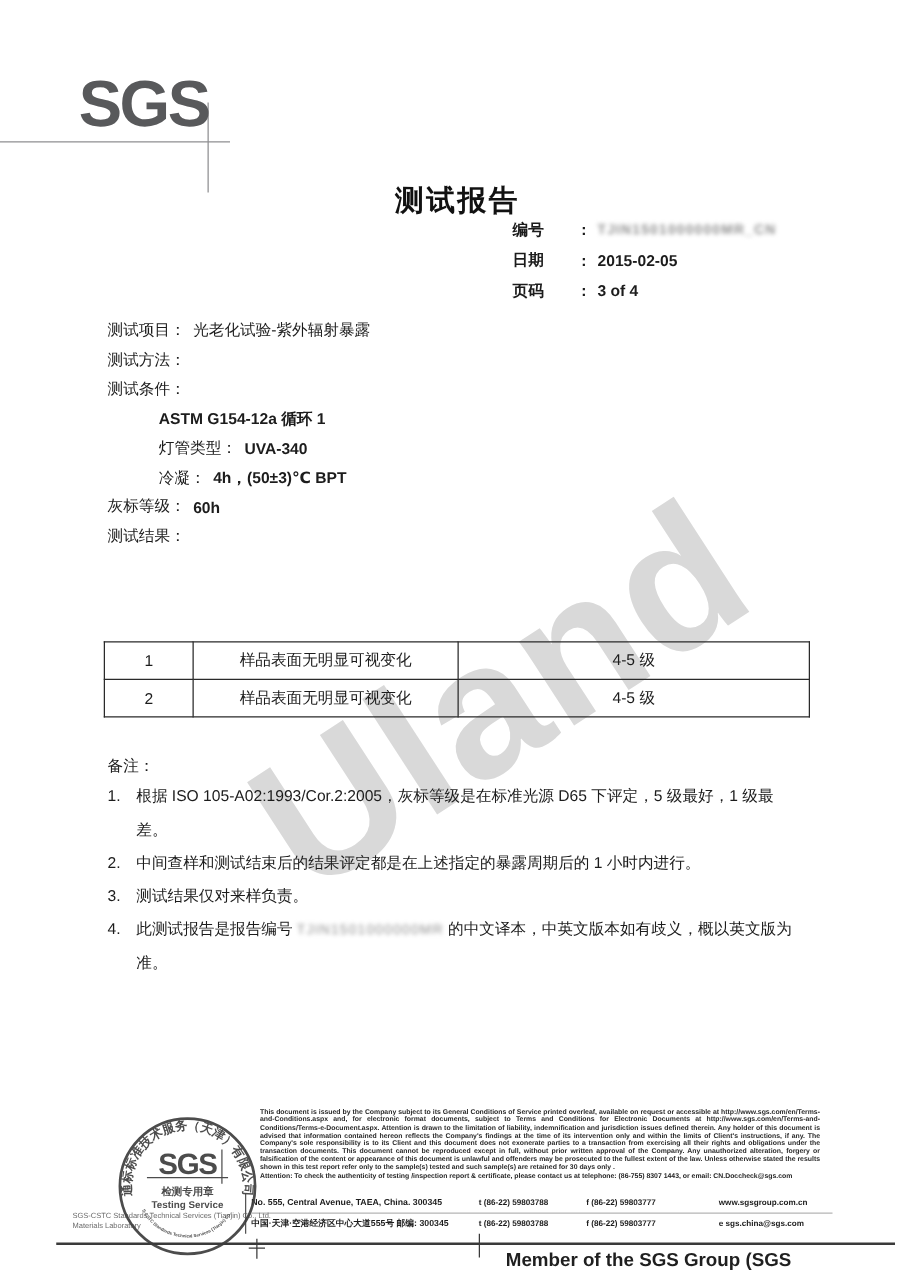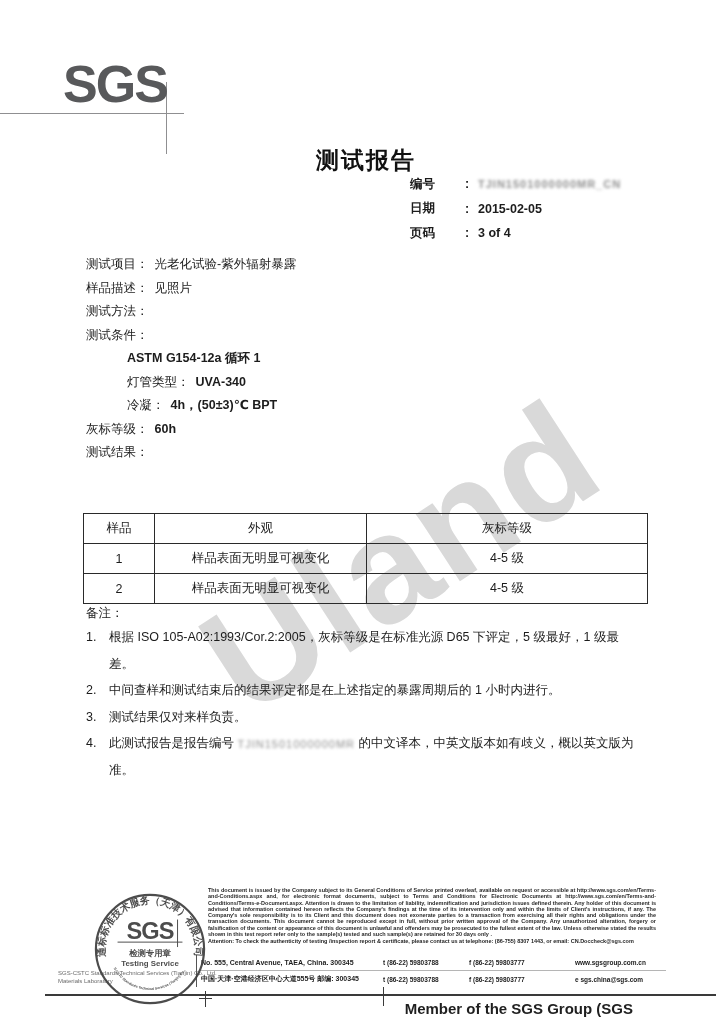--- a/index.html
+++ b/index.html
@@ -110,24 +110,20 @@
         <span class="meta-value">3 of 4</span>
       </div>
     </div>
 
     <div class="body-block">
       <div class="b-line">
         <span class="b-label">测试项目：</span>
         <span class="b-value">光老化试验-紫外辐射暴露</span>
       </div>
       <div class="b-line">
-        <span class="b-label">样品描述：</span>
-        <span class="b-value">见照片</span>
-      </div>
-      <div class="b-line">
         <span class="b-label">测试方法：</span>
       </div>
       <div class="b-line">
         <span class="b-label">测试条件：</span>
       </div>
       <div class="b-line ind2">
         <span class="b-value lat">ASTM G154-12a 循环 1</span>
       </div>
       <div class="b-line ind2">
         <span class="b-label">灯管类型：</span>
@@ -146,25 +142,20 @@
       </div>
     </div>
 
     <table class="results">
       <colgroup>
           <col style="width:71px">
           <col style="width:212px">
           <col style="width:281px">
         </colgroup>
       <tbody>
-          <tr>
-        <th>样品</th>
-        <th>外观</th>
-        <th>灰标等级</th>
-      </tr>
       <tr>
         <td>1</td>
         <td>样品表面无明显可视变化</td>
         <td>4-5 级</td>
       </tr>
       <tr>
         <td>2</td>
         <td>样品表面无明显可视变化</td>
         <td>4-5 级</td>
       </tr>

